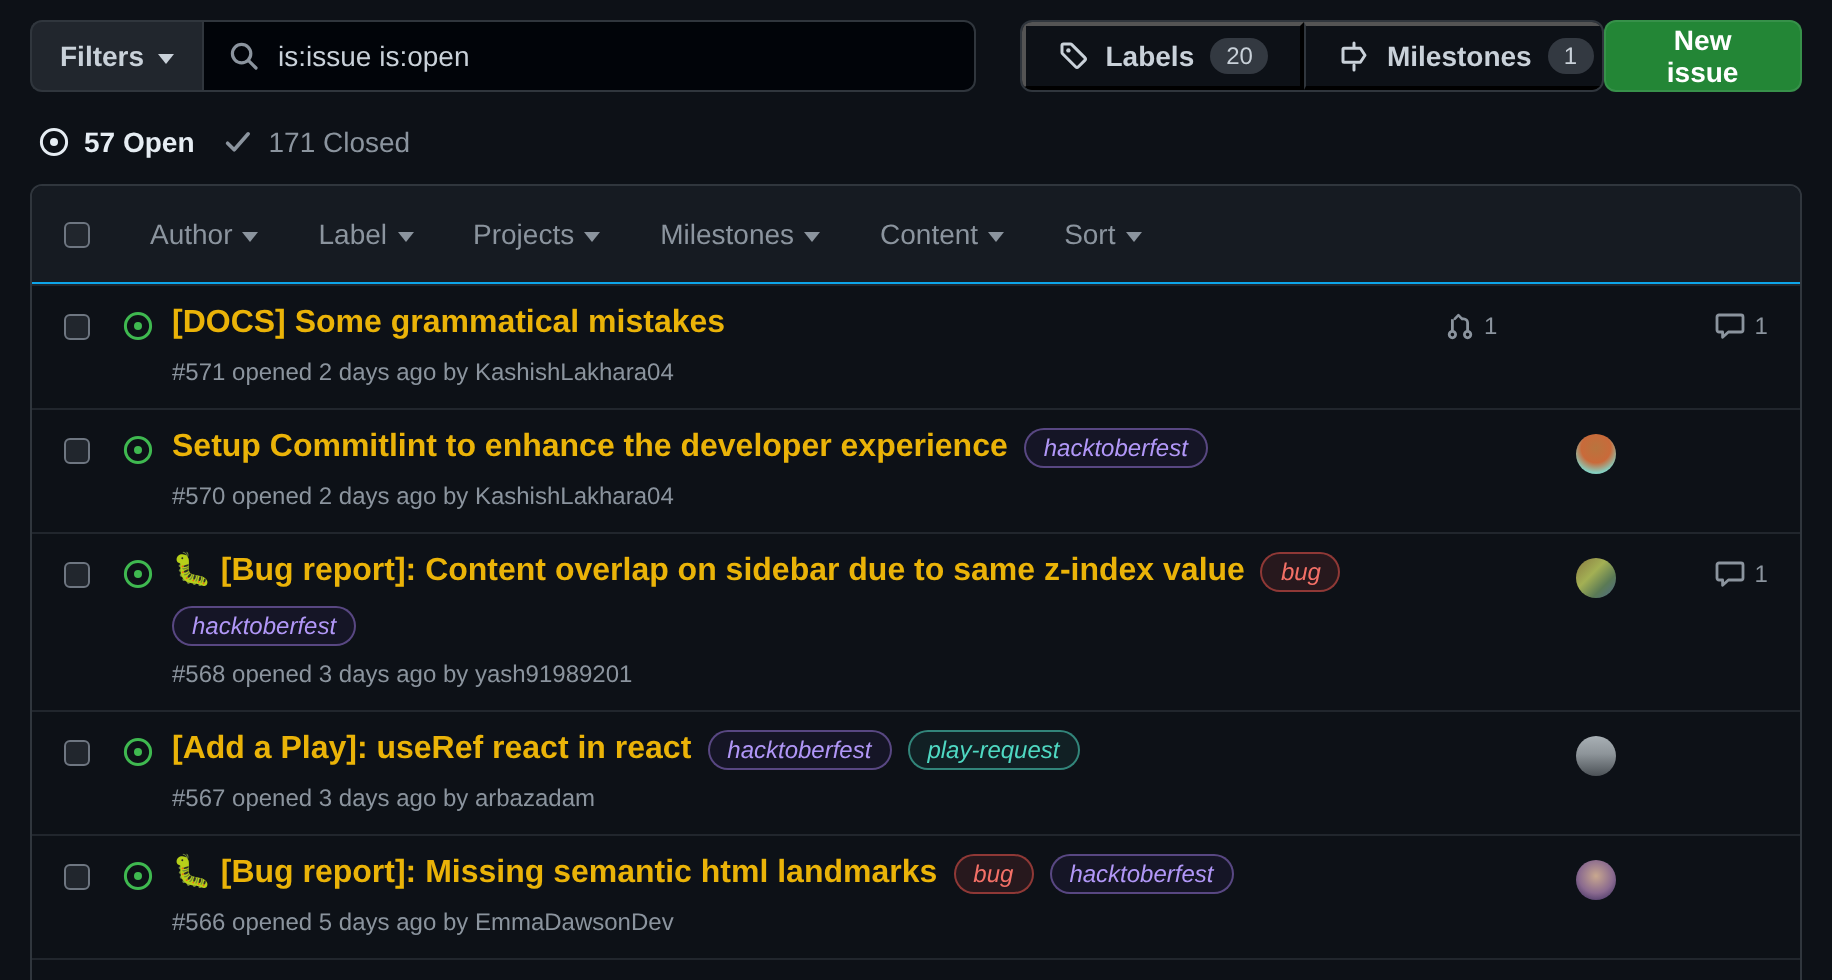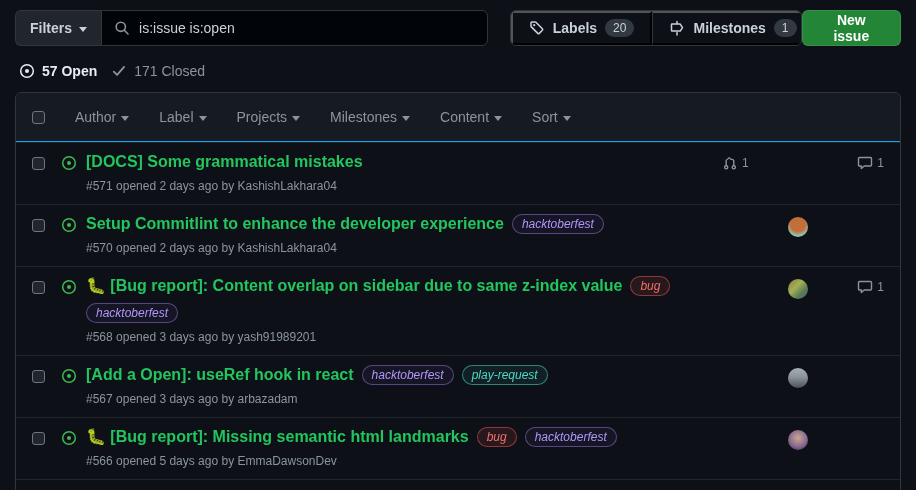--- a/index.html
+++ b/index.html
@@ -81,21 +81,21 @@
     background: #21262d; border: 1px solid #6e7681; border-radius: 3px; cursor: pointer;
   }
 
   .issue-row { display: flex; align-items: flex-start; padding: 9px 16px 11px 16px; border-top: 1px solid #21262d; }
   .issue-row:first-of-type { border-top: none; }
   .issue-row .checkbox { margin-top: 5px; }
   .open-icon { flex: none; margin: 3px 0 0 16px; color: #3fb950; }
   .row-main { flex: 1; min-width: 0; margin-left: 9px; padding-right: 8px; }
   .title-line { display: flex; align-items: center; flex-wrap: wrap; gap: 8px; row-gap: 7px; }
   .issue-title {
-    color: #22c55e; font-size: 16px; font-weight: 700; text-decoration: none; line-height: 1.25; cursor: pointer;
+    color: #eab308; font-size: 16px; font-weight: 700; text-decoration: none; line-height: 1.25; cursor: pointer;
   }
   .issue-label {
     font-size: 12px; font-weight: 500; line-height: 18px;
     padding: 0 9px; border-radius: 10px; border: 1px solid transparent; cursor: pointer; white-space: nowrap; font-style: italic;
   }
   .issue-label[data-color="purple"] { color: #b197f7; border-color: rgba(171,134,245,0.45); background: rgba(130,80,223,0.08); }
   .issue-label[data-color="red"]    { color: #f47067; border-color: rgba(229,83,75,0.55);  background: rgba(229,83,75,0.12); }
   .issue-label[data-color="teal"]   { color: #4fd8c2; border-color: rgba(79,216,194,0.55); background: rgba(79,216,194,0.08); }
   .issue-meta { margin-top: 7px; font-size: 12px; color: #8b949e; }
 
@@ -276,21 +276,21 @@
   </div>
 
   <div class="issue-row">
     <input type="checkbox" class="checkbox" style="">
     <svg class="open-icon" width="16" height="16" viewBox="0 0 16 16">
       <circle cx="8" cy="8" r="6.3" fill="none" stroke="currentColor" stroke-width="1.5"></circle>
         <circle cx="8" cy="8" r="2" fill="currentColor"></circle>
     </svg>
     <div class="row-main">
       <div class="title-line">
-        <a class="issue-title">[Add a Open]: useRef hook in react</a>
+        <a class="issue-title">[Add a Play]: useRef react in react</a>
         <span class="issue-label" data-color="purple">hacktoberfest</span>
         <span class="issue-label" data-color="teal">play-request</span>
       </div>
       <div class="issue-meta">#567 opened 3 days ago by arbazadam</div>
     </div>
     <div class="row-side">
       <div class="side-cell cell-avatar">
         <div class="avatar av-arbaz"></div>
       </div>
     </div>

